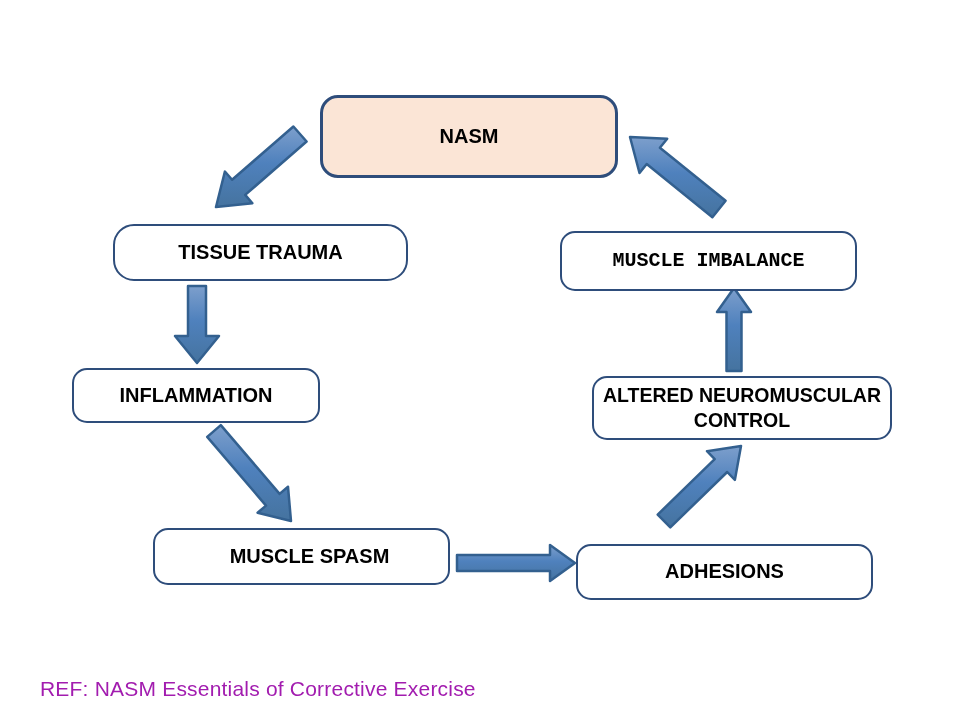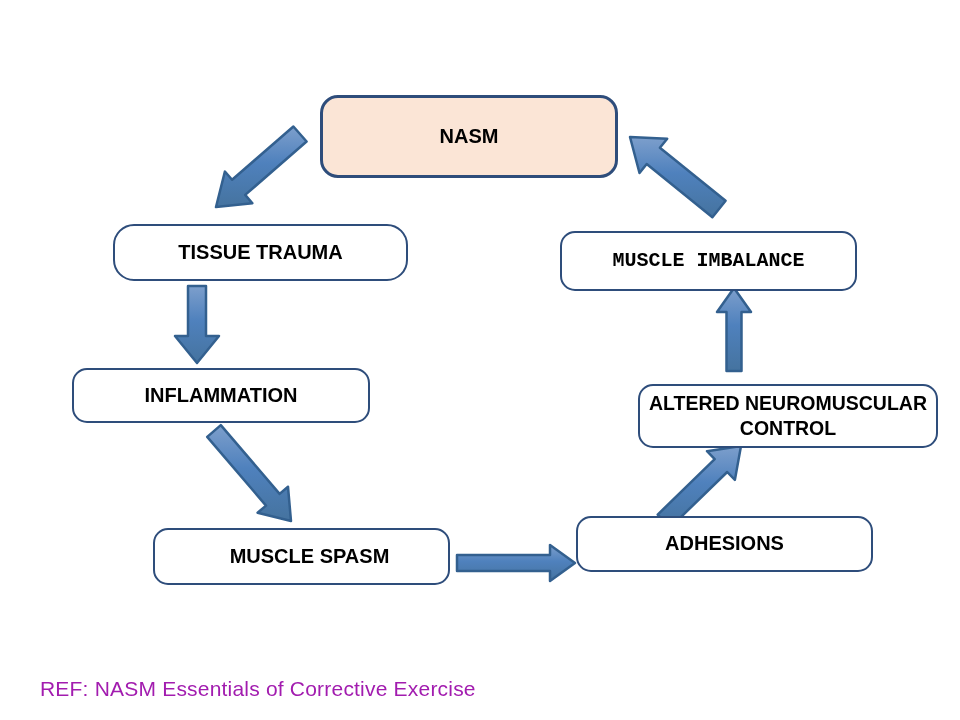--- a/index.html
+++ b/index.html
@@ -37,24 +37,24 @@
     line-height:1.38;
     color:var(--text-color);
   }
   .node.highlight{
     background:var(--highlight-fill);
     border-width:3px;
     border-radius:18px;
   }
   .node-cic{left:320px;top:95px;width:298px;height:83px;}
   .node-tissue{left:113px;top:224px;width:295px;height:57px;border-radius:21px;}
-  .node-inflammation{left:72px;top:368px;width:298px;height:55px;}
+  .node-inflammation{left:72px;top:368px;width:248px;height:55px;}
   .node-spasm{left:153px;top:528px;width:297px;height:57px;padding-left:16px;}
-  .node-adhesions{left:576px;top:516px;width:297px;height:56px;}
-  .node-anc{left:592px;top:384px;width:300px;height:64px;font-size:19.5px;line-height:1.3;margin-left:46px;}
+  .node-adhesions{left:576px;top:544px;width:297px;height:56px;}
+  .node-anc{left:592px;top:376px;width:300px;height:64px;font-size:19.5px;line-height:1.3;}
   .node-imbalance{left:560px;top:231px;width:297px;height:60px;font-family:Liberation Mono, monospace;}
   .footer-ref{
     position:absolute;
     left:40px;top:677px;
     font-size:21px;
     font-weight:normal;
     color:#a21caf;
     letter-spacing:0.2px;
   }
 </style>

